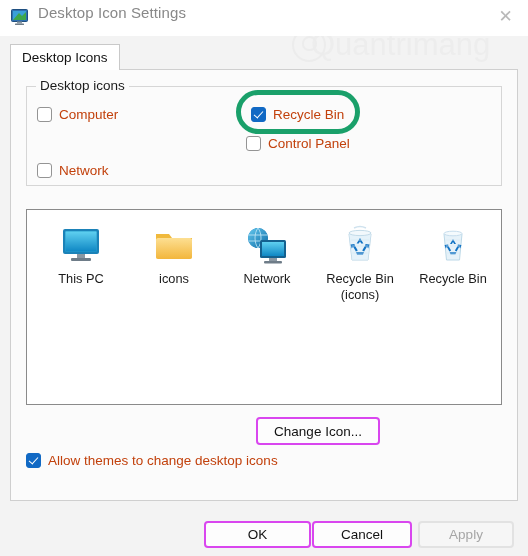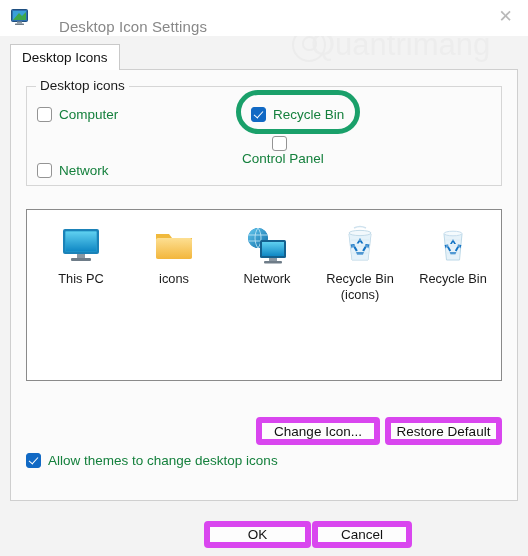--- a/index.html
+++ b/index.html
@@ -75,25 +75,24 @@
   .title-icon {
     position: absolute;
     left: 11px;
     top: 9px;
     width: 19px;
     height: 17px;
   }
   .title-text {
     position: absolute;
     left: 38px;
-    top: 18px;
+    top: 4px;
     font-size: 15px;
     color: #888888;
     letter-spacing: .1px;
-    margin-left: 21px;
   }
   .close-btn {
     position: absolute;
     right: 0;
     top: 0;
     width: 45px;
     height: 32px;
     display: flex;
     align-items: center;
     justify-content: center;
@@ -194,21 +193,21 @@
     top: 1px;
     width: 4px;
     height: 8px;
     border: solid #ffffff;
     border-width: 0 1.6px 1.6px 0;
     transform: rotate(42deg);
   }
   .cb-label {
     margin-left: 7px;
     font-size: 13.5px;
-    color: #15803d;
+    color: #c2410c;
   }
 
   
   .highlight-ellipse {
     position: absolute;
     left: 236px;
     top: 90px;
     width: 124px;
     height: 44px;
     border: 5px solid #1aa06a;
@@ -217,21 +216,21 @@
     z-index: 8;
     pointer-events: none;
   }
 
   
   .preview {
     position: absolute;
     left: 26px;
     top: 209px;
     width: 476px;
-    height: 172px;
+    height: 196px;
     background: #ffffff;
     border: 1px solid #8a8a8a;
     box-sizing: border-box;
     z-index: 2;
   }
   .icon-cell {
     position: absolute;
     top: 8px;
     width: 92px;
     text-align: center;
@@ -251,21 +250,21 @@
 
   
   .btn {
     position: absolute;
     display: flex;
     align-items: center;
     justify-content: center;
     font-size: 13.5px;
     color: #121212;
     background: #fdfdfd;
-    border: 6px solid #d946ef;
+    border: 2px solid #d946ef;
     border-radius: 4px;
     box-sizing: border-box;
     white-space: nowrap;
     cursor: default;
   }
   .btn.disabled {
     color: #a6a6a6;
     background: #f6f6f6;
     border-color: #e2e2e2;
   }
@@ -327,21 +326,21 @@
   <div class="cb-row" style="left:37px; top:163px;">
     <span class="cb-box"></span>
     <span class="cb-label">Network</span>
   </div>
 
   <div class="cb-row checked" style="left:251px; top:107px;">
     <span class="cb-box"></span>
     <span class="cb-label">Recycle Bin</span>
   </div>
 
-  <div class="cb-row" style="left:235px; top:136px;flex-direction:column;">
+  <div class="cb-row" style="left:246px; top:136px;">
     <span class="cb-box"></span>
     <span class="cb-label">Control Panel</span>
   </div>
 
   <div class="highlight-ellipse"></div>
 
   <div class="preview">
 
     <div class="icon-cell" style="left:8px;">
       <div class="icon-art">
@@ -441,23 +440,23 @@
         </svg>
       </div>
       <div class="icon-caption">
         <div>Recycle Bin</div>
       </div>
     </div>
 
   </div>
 
   <div class="btn" id="change-icon-btn">Change Icon...</div>
-  <div class="btn" id="restore-default-btn">Restore Default</div>
 
   <div class="cb-row checked allow-themes">
     <span class="cb-box"></span>
     <span class="cb-label">Allow themes to change desktop icons</span>
   </div>
 
   <div class="btn" id="ok-btn">OK</div>
   <div class="btn" id="cancel-btn">Cancel</div>
+  <div class="btn disabled" id="apply-btn">Apply</div>
 
 </div>
 
 </body></html>

